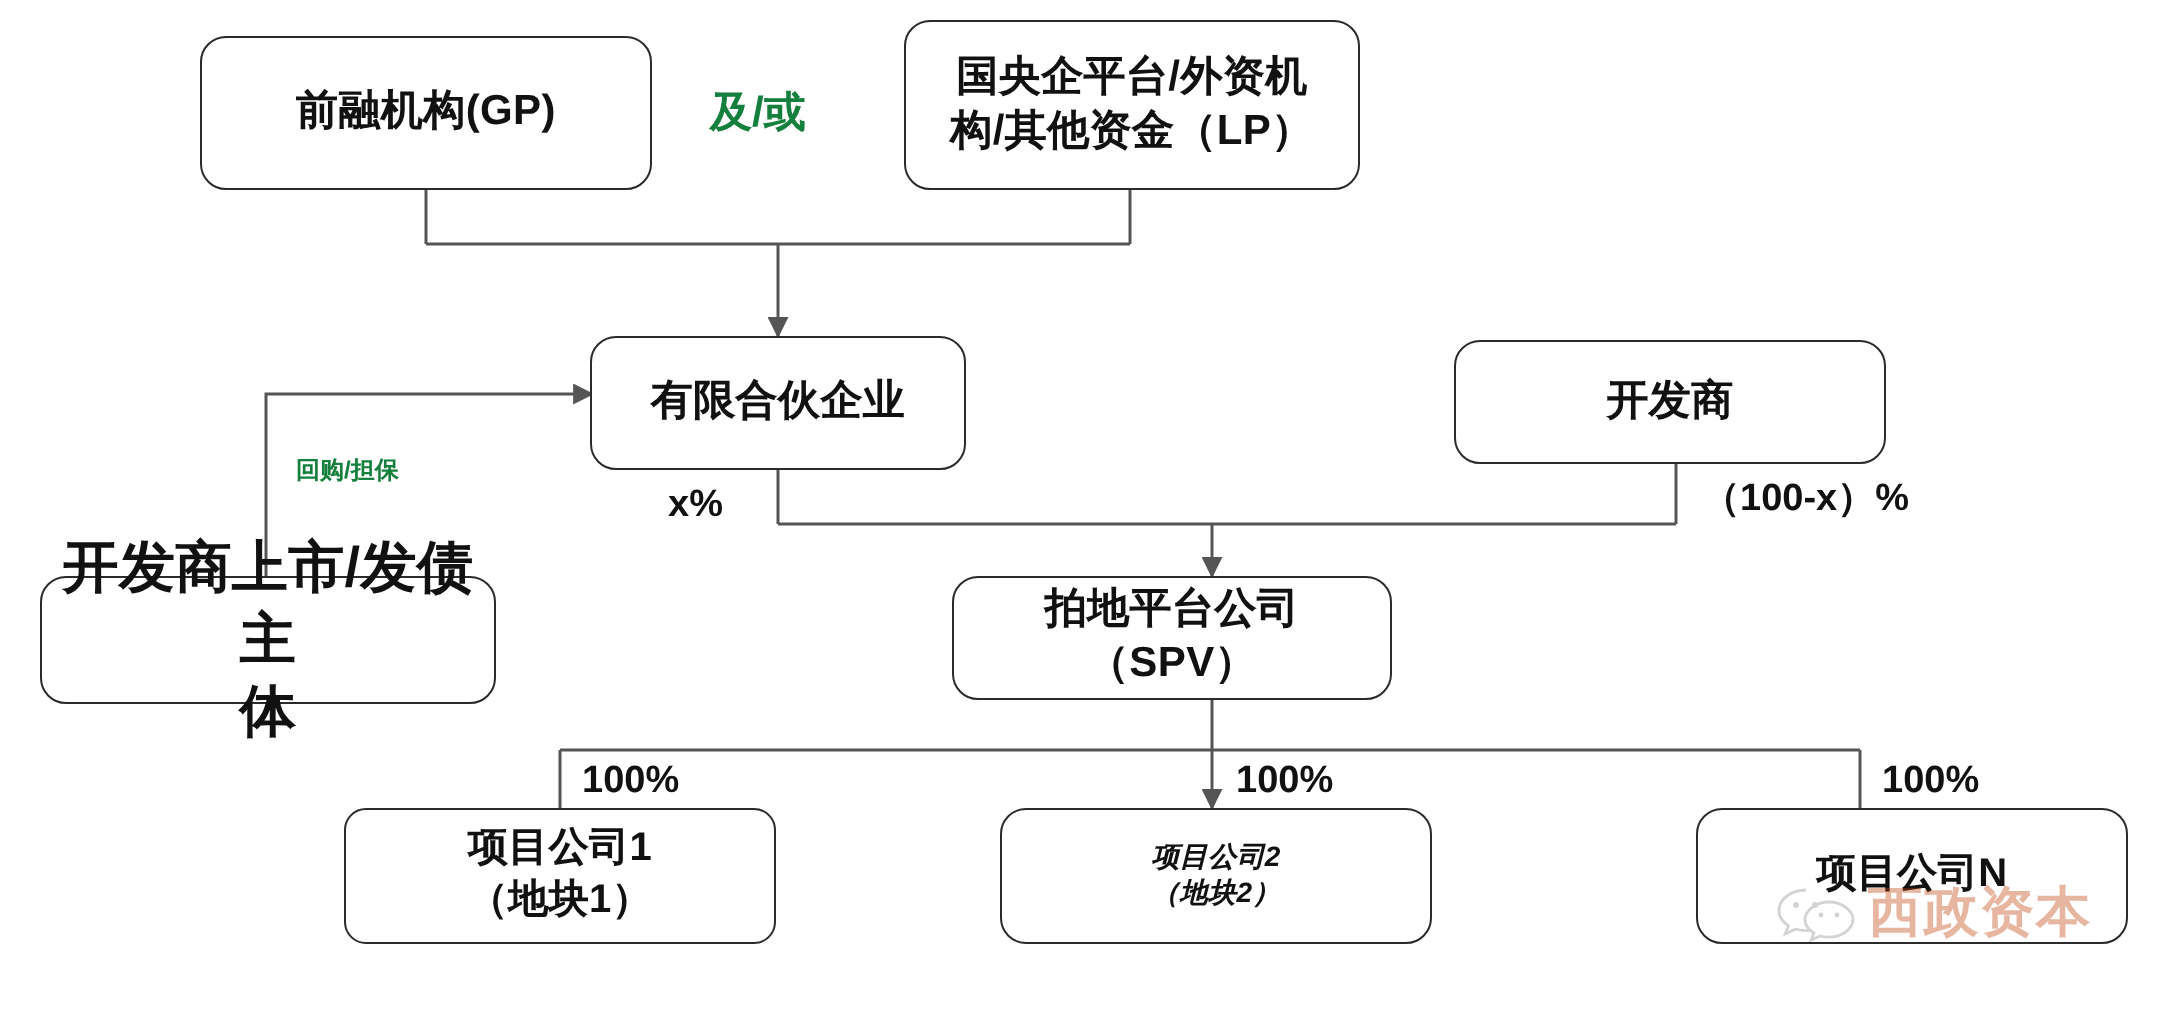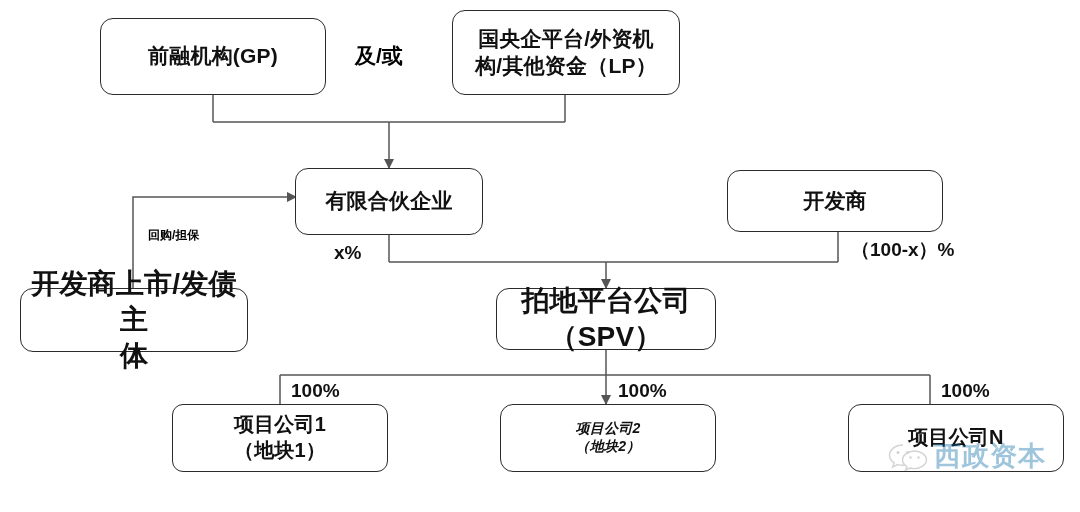--- a/index.html
+++ b/index.html
@@ -46,39 +46,39 @@
   .edge-label {
     position: absolute;
     color: #111111;
     font-weight: bold;
     white-space: nowrap;
     z-index: 3;
     line-height: 1;
   }
   .plain-label {
     position: absolute;
-    color: #000000;
+    color: #15803d;
     font-weight: bold;
     white-space: nowrap;
     z-index: 3;
   }
   
   #watermark {
     position: absolute;
     z-index: 5;
     display: flex;
     align-items: center;
     gap: 6px;
     opacity: 0.38;
     pointer-events: none;
   }
   #watermark .wm-text {
     font-size: 27px;
     font-weight: bold;
-    color: #0369a1;
+    color: #c2410c;
     letter-spacing: 1px;
     white-space: nowrap;
   }
 </style>
 </head>
 <body>
 
 <div id="canvas">
 
   <svg id="edges" viewBox="0 0 1080 512" width="1080" height="512">
@@ -133,21 +133,21 @@
 
   <div class="edge-label" style="left:334px; top:243px; font-size:19px;">x%</div>
 
   <div class="edge-label" style="left:851px; top:240px; font-size:19px;">（100-x）%</div>
 
   <div class="node" style="left:20px; top:288px; width:228px; height:64px; font-size:28px; flex-direction:column;">
     <span>开发商上市/发债主</span>
     <span>体</span>
   </div>
 
-  <div class="node" style="left:496px; top:288px; width:220px; height:62px; font-size:28px;">
+  <div class="node" style="left:476px; top:288px; width:220px; height:62px; font-size:21px;">
     <span>拍地平台公司（SPV）</span>
   </div>
 
   <div class="edge-label" style="left:291px; top:381px; font-size:19px;">100%</div>
   <div class="edge-label" style="left:618px; top:381px; font-size:19px;">100%</div>
   <div class="edge-label" style="left:941px; top:381px; font-size:19px;">100%</div>
 
   <div class="node" style="left:172px; top:404px; width:216px; height:68px; font-size:20px; flex-direction:column;border-radius:11px;">
     <span>项目公司1</span>
     <span>（地块1）</span>

